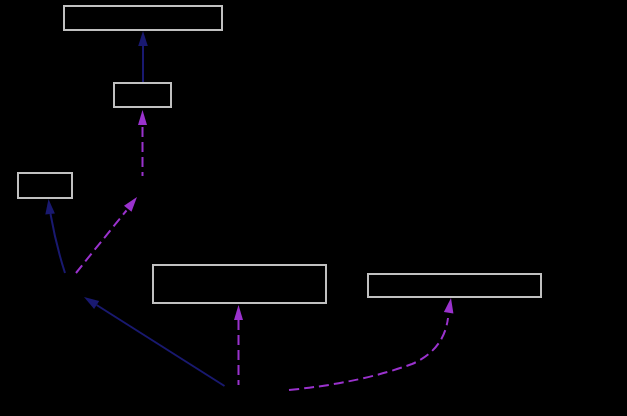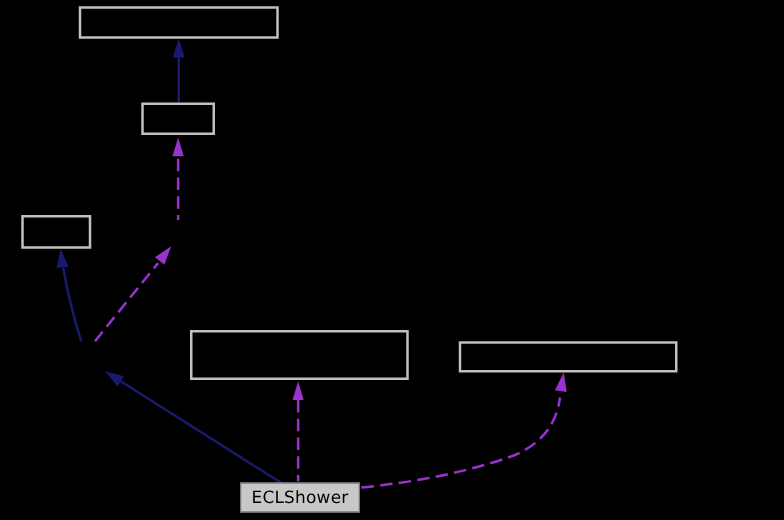--- a/index.html
+++ b/index.html
@@ -93,17 +93,14 @@
   </div>
 
   <div class="node" style="left:152px;top:264px;width:175px;height:40px;">
     <span class="lbl"></span>
   </div>
 
   <div class="node" style="left:367px;top:273px;width:175px;height:25px;">
     <span class="lbl"></span>
   </div>
 
-  <div class="node selected" style="left:192px;top:386px;width:96px;height:24px;">
-    <span class="lbl">ECLShower</span>
-  </div>
 
 </div>
 
 </body></html>

